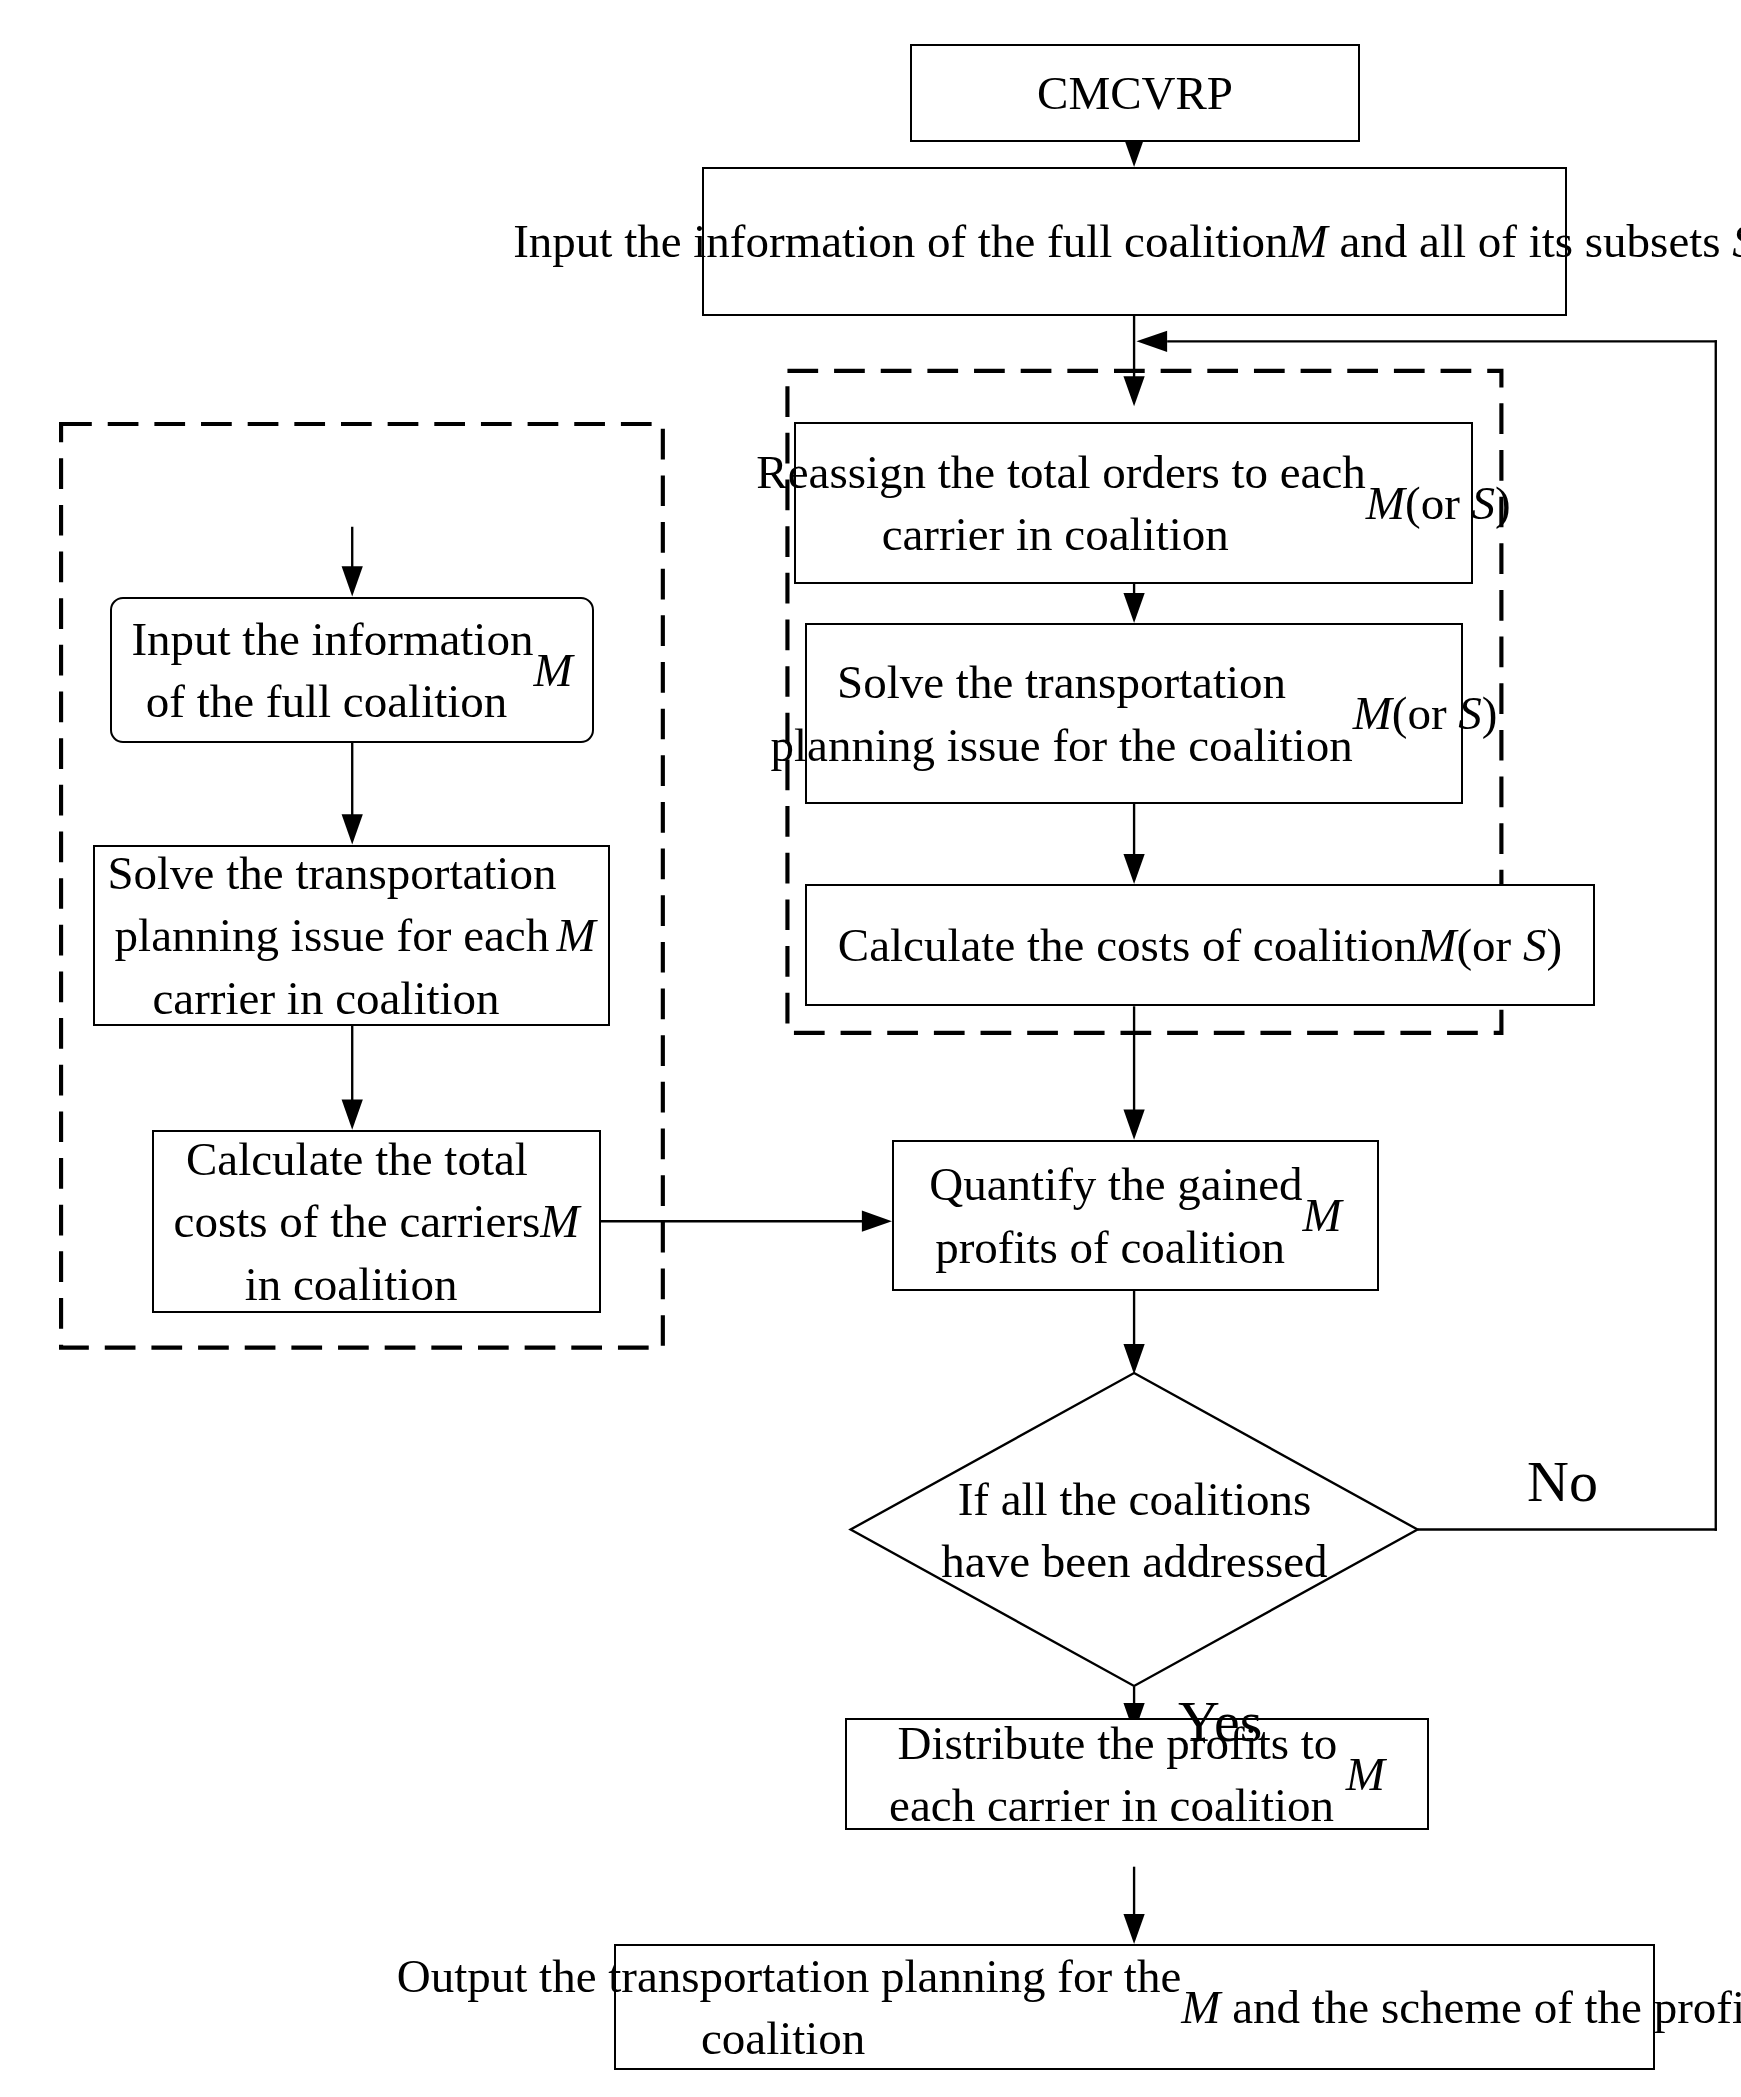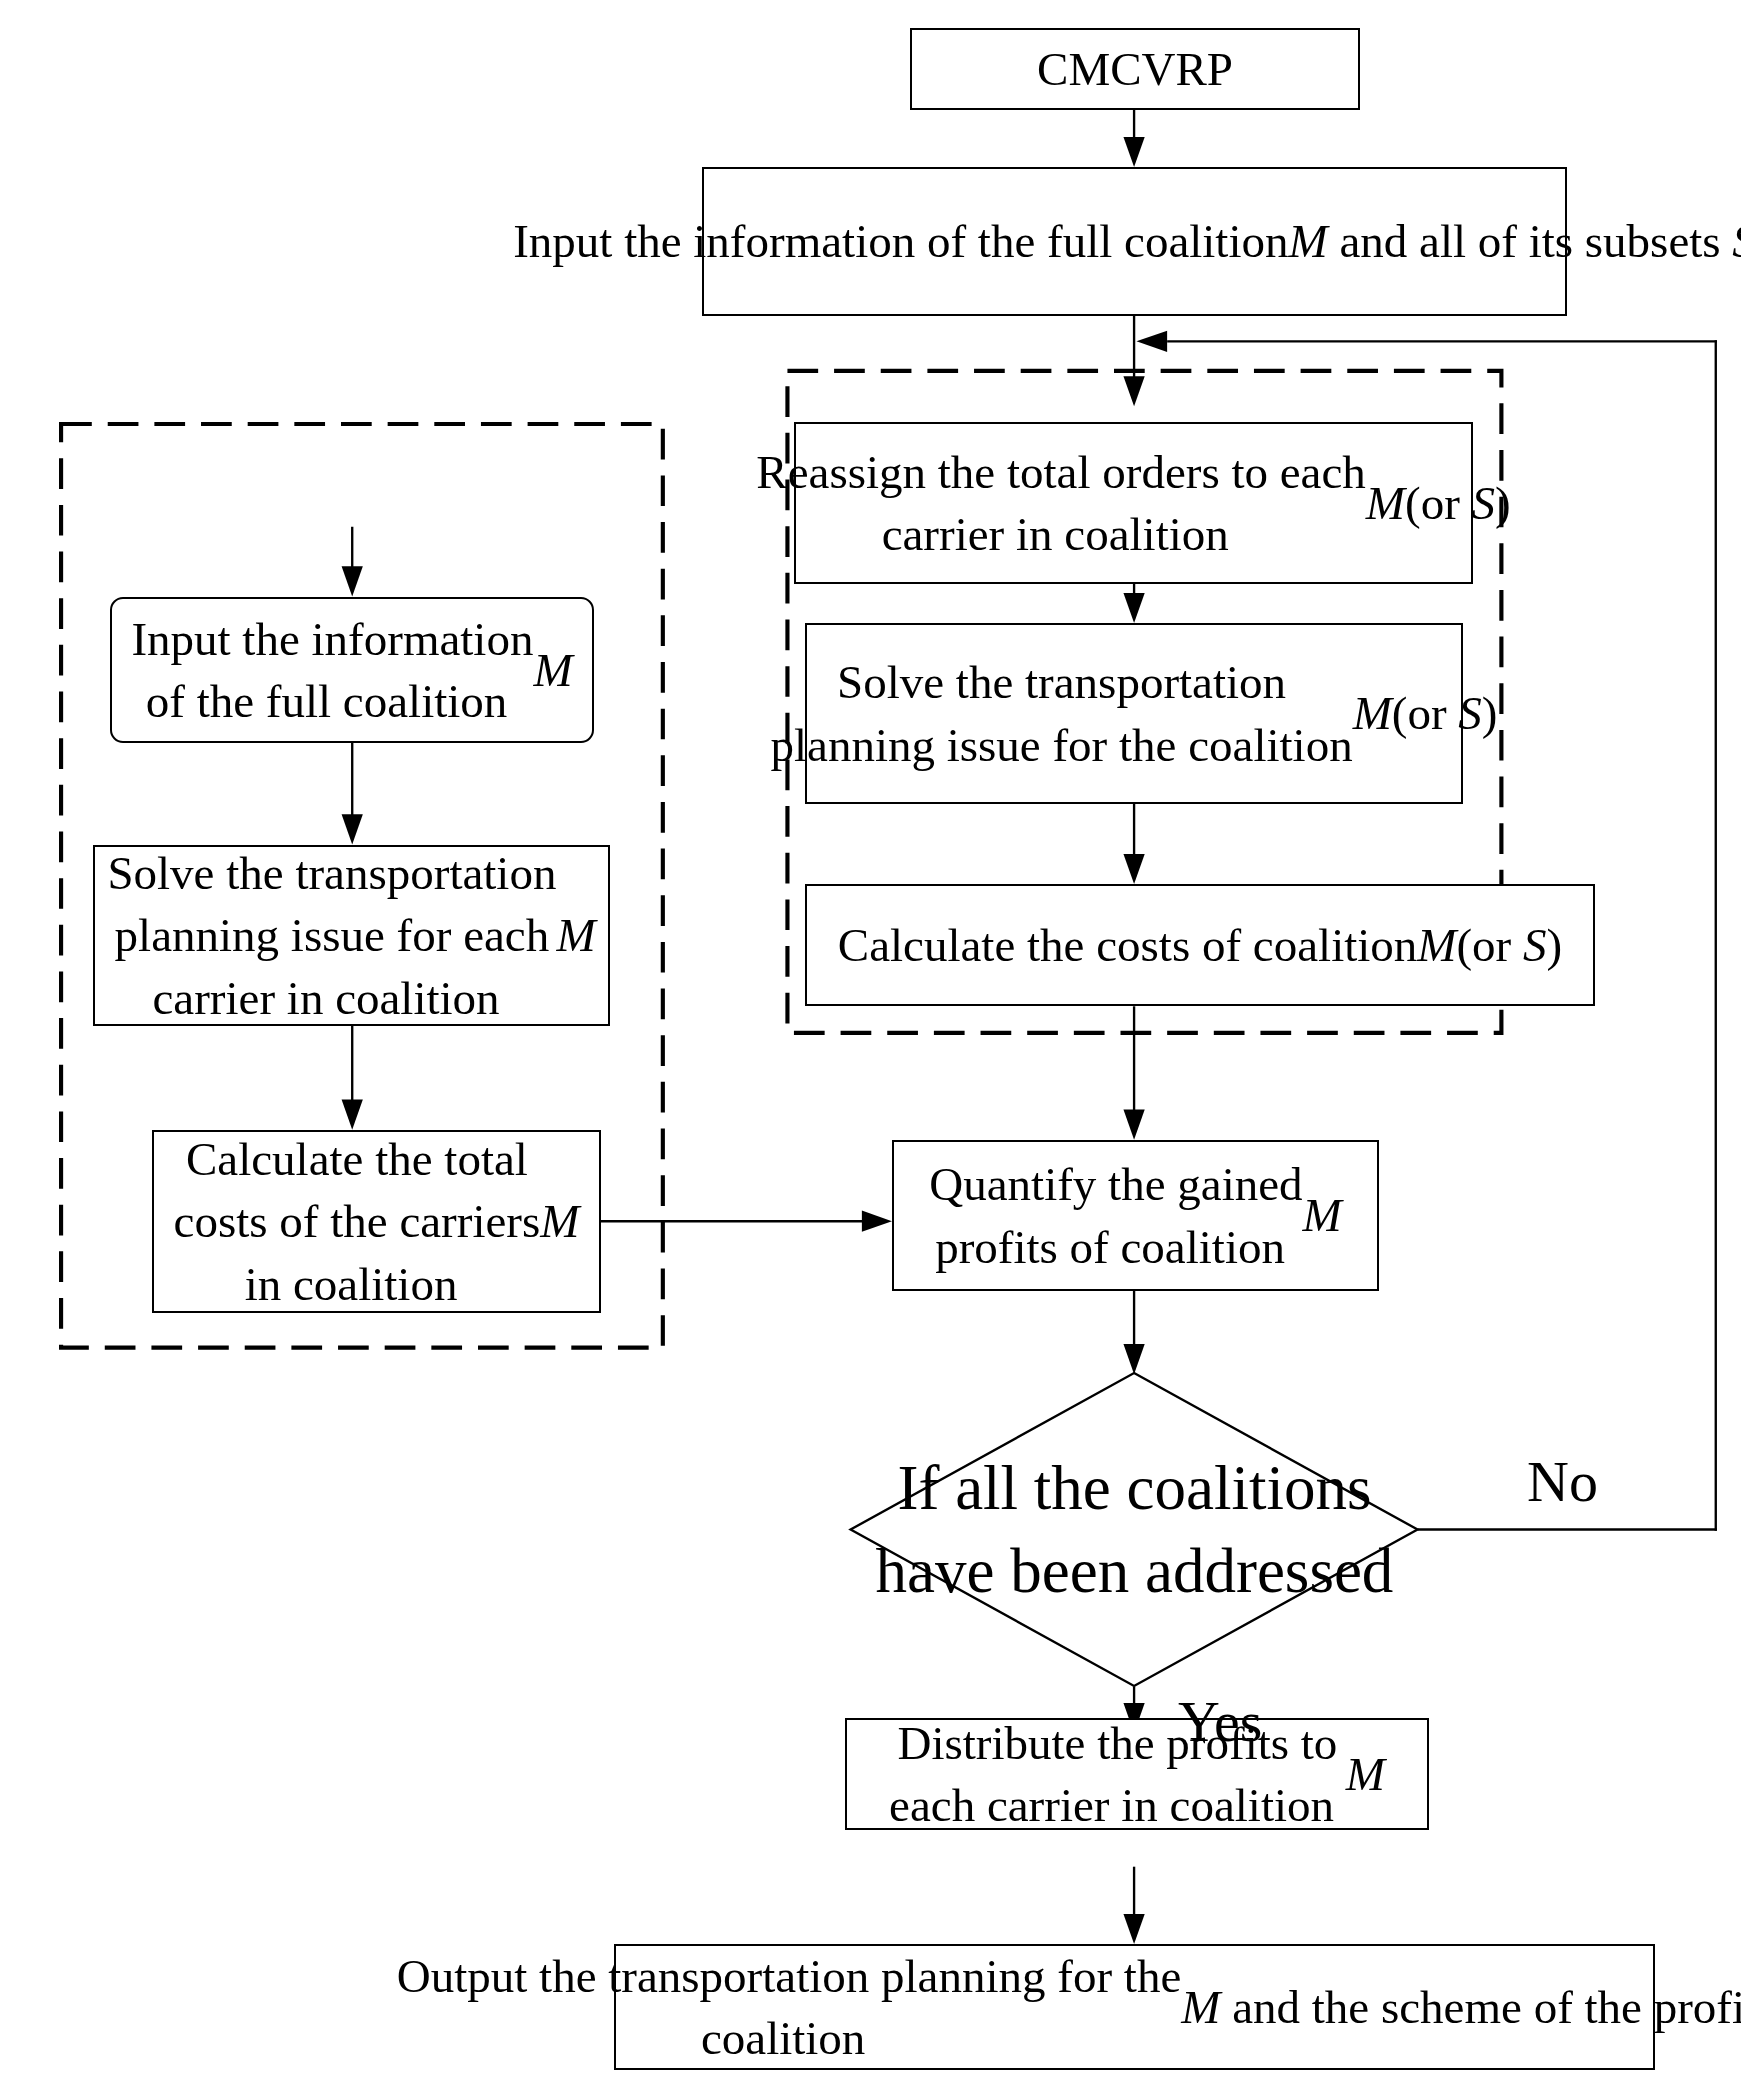--- a/index.html
+++ b/index.html
@@ -34,37 +34,37 @@
     line-height: 1.32;
     white-space: pre;
     box-sizing: border-box;
   }
   .plain-label {
     position: absolute;
     display: flex;
     align-items: center;
     justify-content: center;
     text-align: center;
-    font-size: 63px;
+    font-size: 47px;
     line-height: 1.32;
     white-space: pre;
     box-sizing: border-box;
     background: transparent;
   }
   .branch-label {
     position: absolute;
     font-size: 58px;
     line-height: 1.1;
     white-space: pre;
     background: transparent;
   }
   i { font-style: italic; }
 
   
-  #node-cmcvrp      { left: 910px; top: 28px;   width: 450px;  height: 82px; }
+  #node-cmcvrp      { left: 910px; top: 44px;   width: 450px;  height: 98px; }
   #node-input-full  { left: 702px; top: 167px;  width: 865px; height: 149px; }
   #node-reassign    { left: 794px; top: 406px;  width: 679px; height: 162px; margin-top: 16px; }
   #node-solve-coal  { left: 805px; top: 623px; width: 658px; height: 181px; }
   #node-calc-coal   { left: 805px; top: 884px; width: 790px; height: 122px; }
   #node-vrp         { left: 123px;  top: 444px;  width: 458px;  height: 83px; }
   #node-input-m     { left: 110px;  top: 597px; width: 484px;  height: 146px; border-radius: 13px; }
   #node-solve-each  { left: 93px;  top: 845px; width: 517px;  height: 181px; }
   #node-calc-total  { left: 128px;  top: 1130px; width: 449px;  height: 183px; margin-left: 24px; }
   #node-quantify    { left: 892px; top: 1140px; width: 487px;  height: 151px; }
   #node-decision-label { left: 839px; top: 1464px; width: 591px; height: 132px; }

